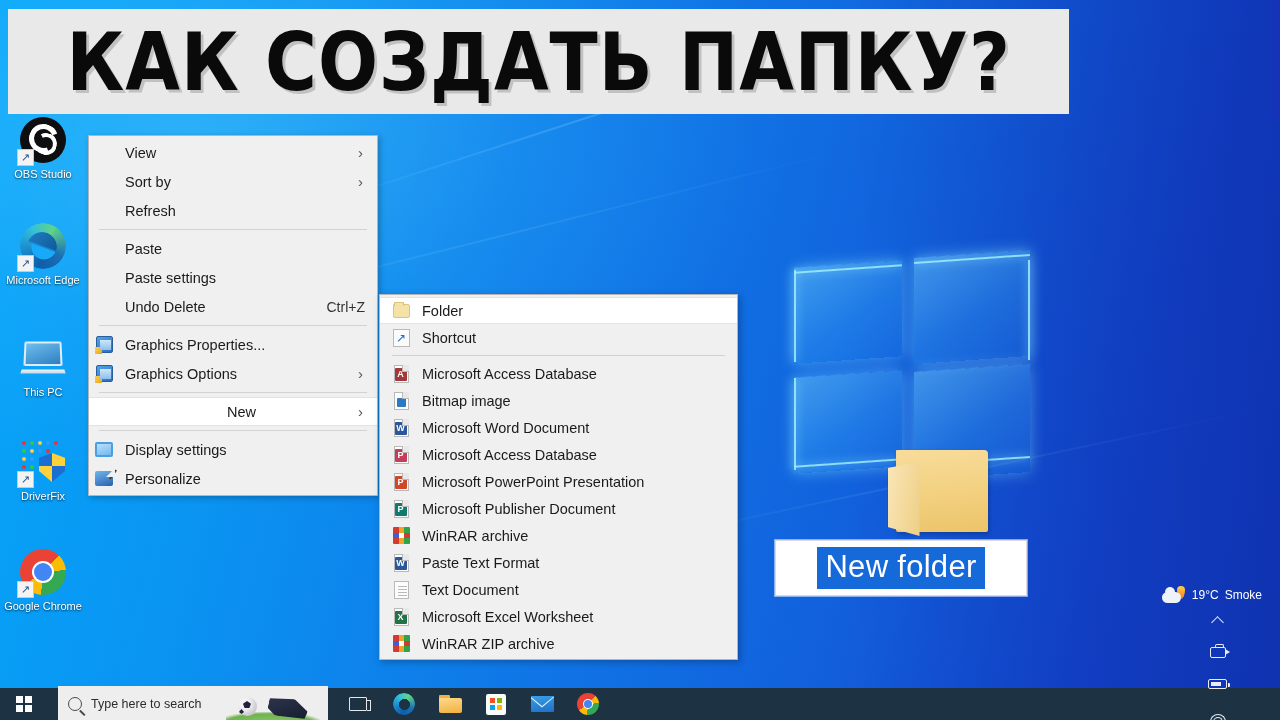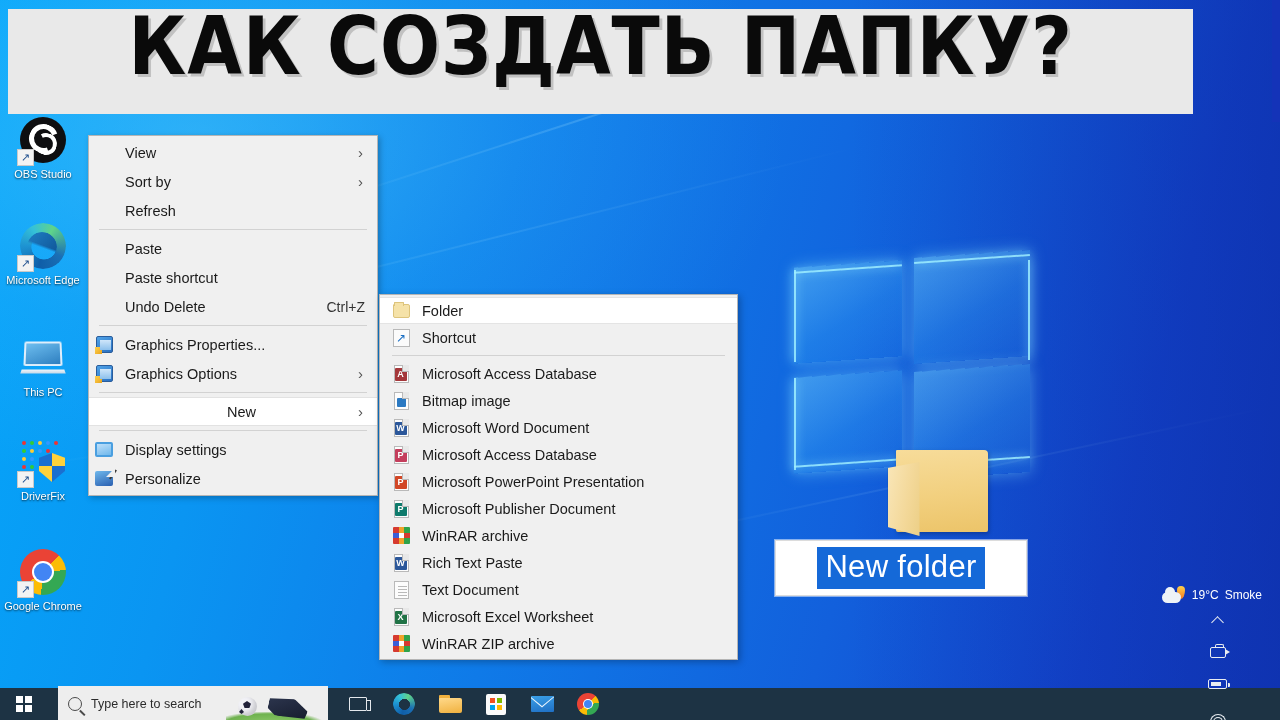--- a/index.html
+++ b/index.html
@@ -58,23 +58,23 @@
   .winpane.bl { left: 0; top: 120px; width: 108px; height: 96px; transform: skewY(-4deg); }
   .winpane.br { left: 120px; top: 114px; width: 116px; height: 108px; transform: skewY(-4deg); }
   .winpane-edge {
     position: absolute; background: rgba(160,240,255,0.85);
     box-shadow: 0 0 10px rgba(150,235,255,0.9);
   }
 
   
   .banner {
     position: absolute; left: 8px; top: 9px;
-    width: 1185px; height: 105px;
+    width: 1061px; height: 105px;
     background: #e9e9e9;
-    display: flex; justify-content: center;
+    display: flex; align-items: center; justify-content: center;
     z-index: 60;
   }
   .banner-text {
     font-family: "DejaVu Sans", sans-serif;
     font-weight: bold;
     font-size: 76px;
     letter-spacing: 1px;
     color: #0a0a0a;
     transform: scaleX(0.93) scaleY(1.06);
     white-space: nowrap;
@@ -619,21 +619,21 @@
 
     <div class="ctx-sep"></div>
 
     <div class="ctx-item">
       <span class="ico"></span>
       <span class="lbl">Paste</span>
     </div>
 
     <div class="ctx-item">
       <span class="ico"></span>
-      <span class="lbl">Paste shortcut</span>
+      <span class="lbl">Paste settings</span>
     </div>
 
     <div class="ctx-item">
       <span class="ico"></span>
       <span class="lbl">Undo Delete</span>
       <span class="accel">Ctrl+Z</span>
     </div>
 
     <div class="ctx-sep"></div>
 
@@ -761,21 +761,21 @@
         </span>
       <span class="lbl">WinRAR archive</span>
     </div>
 
     <div class="sub-item">
       <span class="ico">
           <span class="fi-doc">
             <span class="fi-tag" style="background:#2b579a;">W</span>
           </span>
         </span>
-      <span class="lbl">Rich Text Paste</span>
+      <span class="lbl">Paste Text Format</span>
     </div>
 
     <div class="sub-item">
       <span class="ico">
         <span class="fi-txt">
           <i class="ln" style="top:4px;"></i>
             <i class="ln" style="top:7px;"></i>
           <i class="ln" style="top:10px;"></i>
             <i class="ln" style="top:13px;"></i>
         </span>

